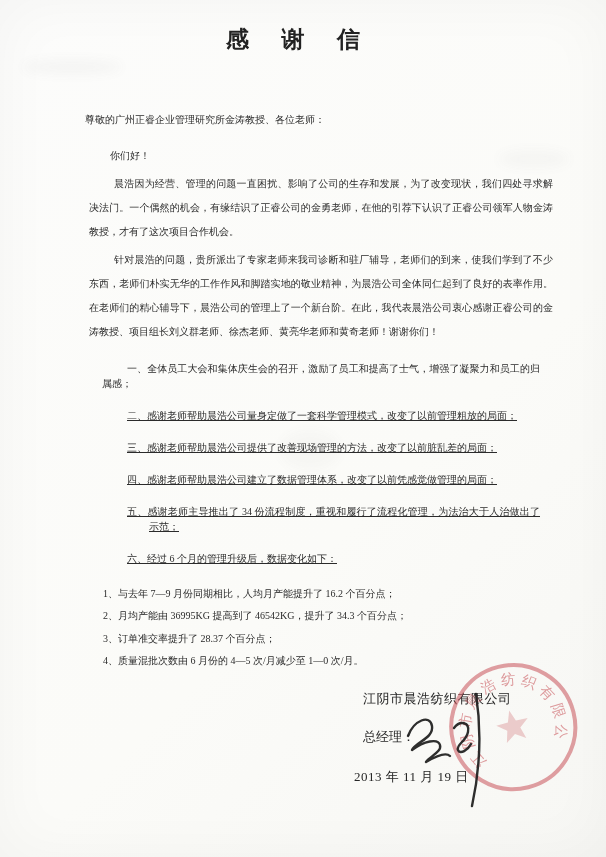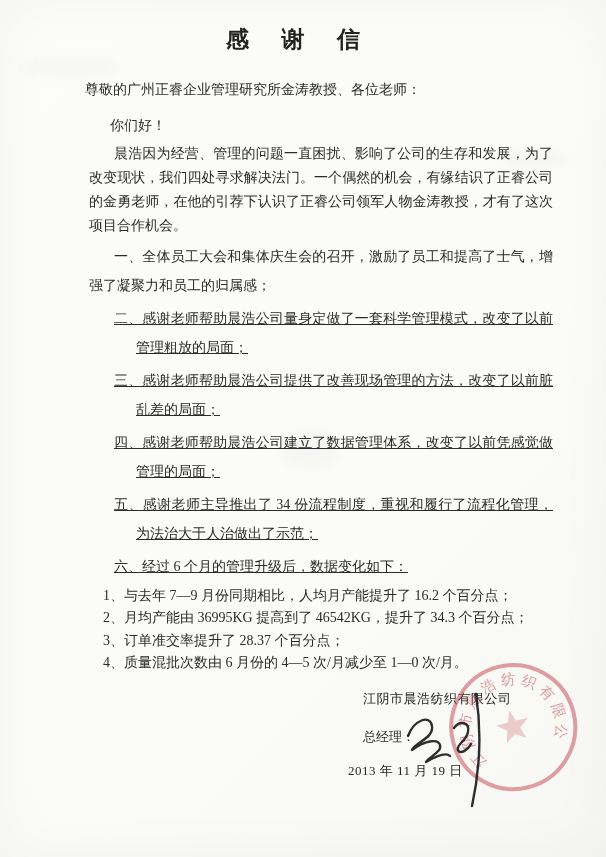--- a/index.html
+++ b/index.html
@@ -21,52 +21,53 @@
   .smudge.s2{left:498px;top:150px;width:72px;height:18px;opacity:.04;}
   .smudge.s3{left:280px;top:430px;width:60px;height:40px;opacity:.03;}
 
   .title{
     position:absolute;top:24px;left:0;width:586px;
     margin:0;text-align:center;
     font-family:"Liberation Sans","DejaVu Sans",sans-serif;
     font-size:23px;font-weight:700;color:#222;
     letter-spacing:13px;text-indent:13px;
   }
-  .bodytext{position:absolute;left:85px;top:78px;width:472px;font-size:14px;line-height:24px;}
+  .bodytext{position:absolute;left:85px;top:108px;width:472px;font-size:10px;line-height:24px;}
   .salutation{margin:0 0 9px 0;}
   .greeting{margin:12px 0 3px 0;text-indent:25px;}
   .para{margin:4px;text-indent:25px;text-align:justify;}
   .list{margin-top:3px;}
-  .item{margin:4px;line-height:29px;text-align:justify;}
+  .item{margin:17px;line-height:15px;text-align:justify;}
   .item.flush{text-indent:25px;}           
   .item.hang{padding-left:47px;text-indent:-22px;text-decoration:underline;} 
   .sublist{margin:0;}
   .subitem{margin:0;padding-left:18px;line-height:22.4px;}
 
   .sign-company{position:absolute;left:363px;top:690px;margin:0;font-size:13px;letter-spacing:.5px;color:#262626;}
   .sign-role{position:absolute;left:363px;top:728px;margin:0;font-size:13px;color:#262626;}
-  .sign-date{position:absolute;left:346px;top:760px;margin:2px;font-size:13px;letter-spacing:.5px;color:#262626;}
+  .sign-date{position:absolute;left:346px;top:760px;margin:8px;font-size:13px;letter-spacing:.5px;color:#262626;}
 
   .signature-svg{position:absolute;left:398px;top:686px;width:92px;height:128px;}
   .seal-svg{position:absolute;left:434px;top:650px;width:160px;height:160px;transform:rotate(-14deg);opacity:.8;}
 </style>
 </head>
 <body>
 
 <div class="page">
   <div class="smudge s1"></div>
   <div class="smudge s2"></div>
   <div class="smudge s3"></div>
 
   <h1 class="title">感 谢 信</h1>
 
   <div class="bodytext">
     <p class="salutation">尊敬的广州正睿企业管理研究所金涛教授、各位老师：</p>
     <p class="greeting">你们好！</p>
     <p class="para">晨浩因为经营、管理的问题一直困扰、影响了公司的生存和发展，为了改变现状，我们四处寻求解决法门。一个偶然的机会，有缘结识了正睿公司的金勇老师，在他的引荐下认识了正睿公司领军人物金涛教授，才有了这次项目合作机会。</p>
+    <p class="para">针对晨浩的问题，贵所派出了专家老师来我司诊断和驻厂辅导，老师们的到来，使我们学到了不少东西，老师们朴实无华的工作作风和脚踏实地的敬业精神，为晨浩公司全体同仁起到了良好的表率作用。在老师们的精心辅导下，晨浩公司的管理上了一个新台阶。在此，我代表晨浩公司衷心感谢正睿公司的金涛教授、项目组长刘义群老师、徐杰老师、黄亮华老师和黄奇老师！谢谢你们！</p>
 
     <div class="list">
       <p class="item flush">一、全体员工大会和集体庆生会的召开，激励了员工和提高了士气，增强了凝聚力和员工的归属感；</p>
       <p class="item hang">二、感谢老师帮助晨浩公司量身定做了一套科学管理模式，改变了以前管理粗放的局面；</p>
       <p class="item hang">三、感谢老师帮助晨浩公司提供了改善现场管理的方法，改变了以前脏乱差的局面；</p>
       <p class="item hang">四、感谢老师帮助晨浩公司建立了数据管理体系，改变了以前凭感觉做管理的局面；</p>
       <p class="item hang">五、感谢老师主导推出了 34 份流程制度，重视和履行了流程化管理，为法治大于人治做出了示范；</p>
       <p class="item hang">六、经过 6 个月的管理升级后，数据变化如下：</p>
     </div>
 

